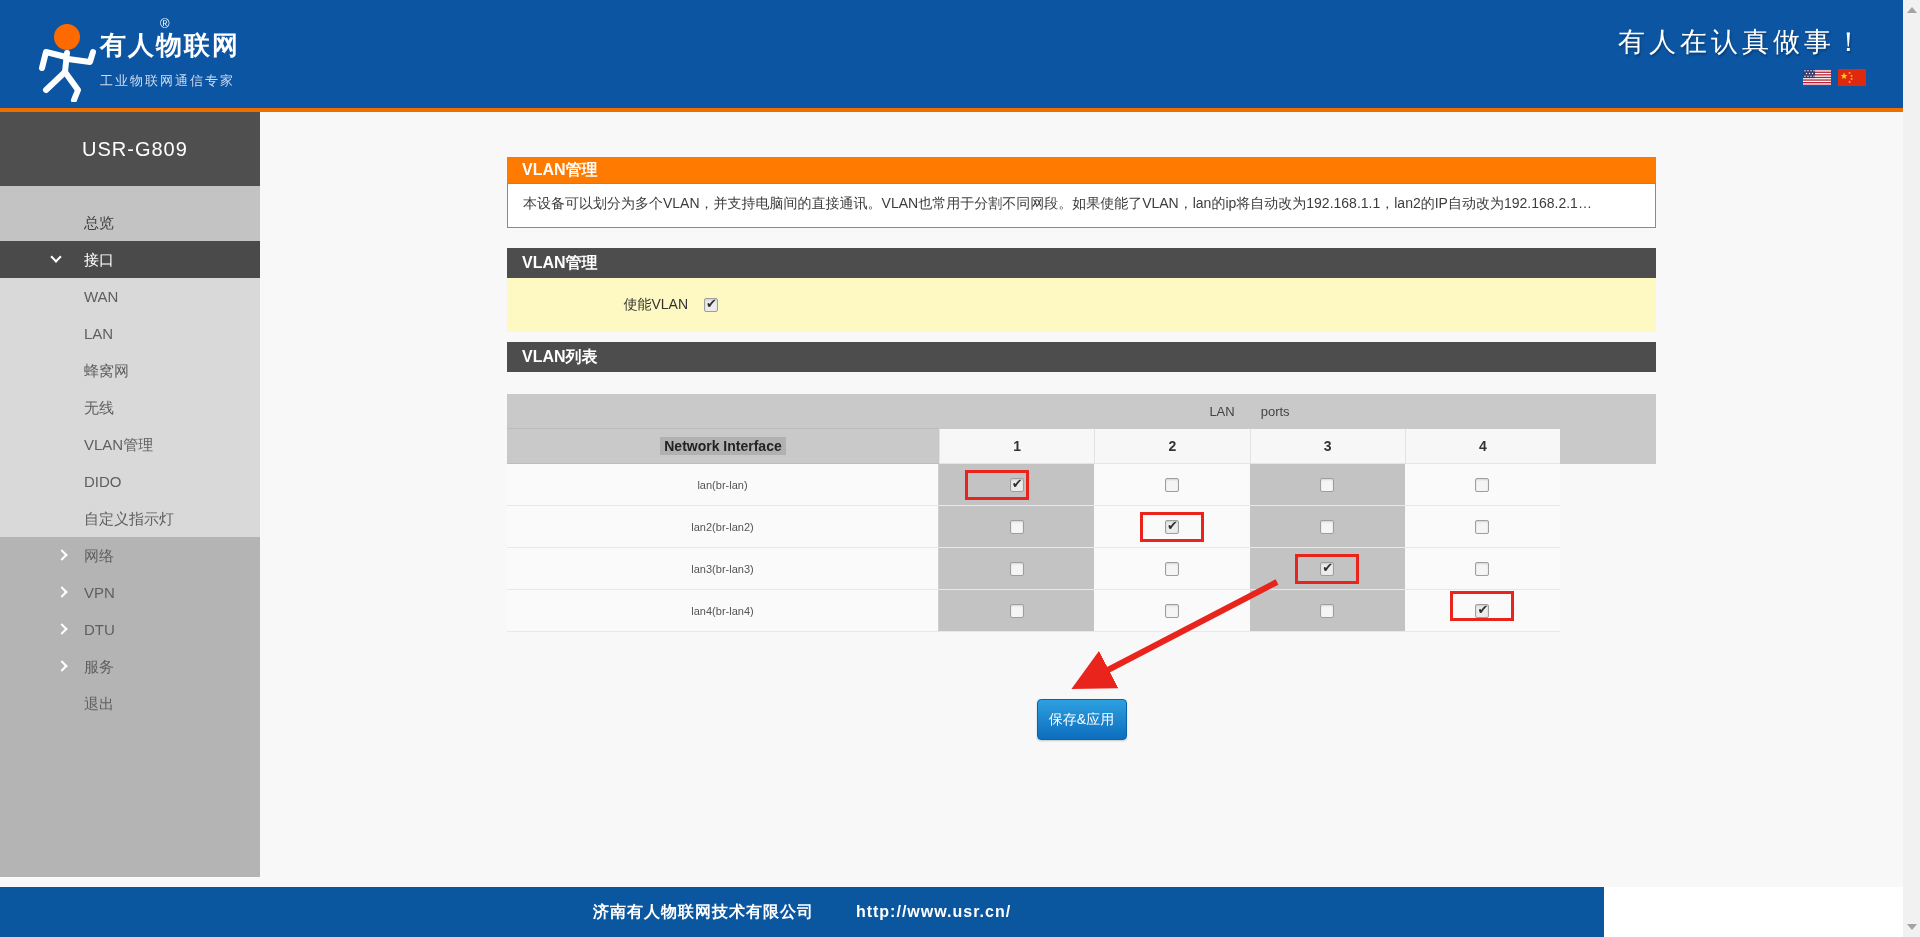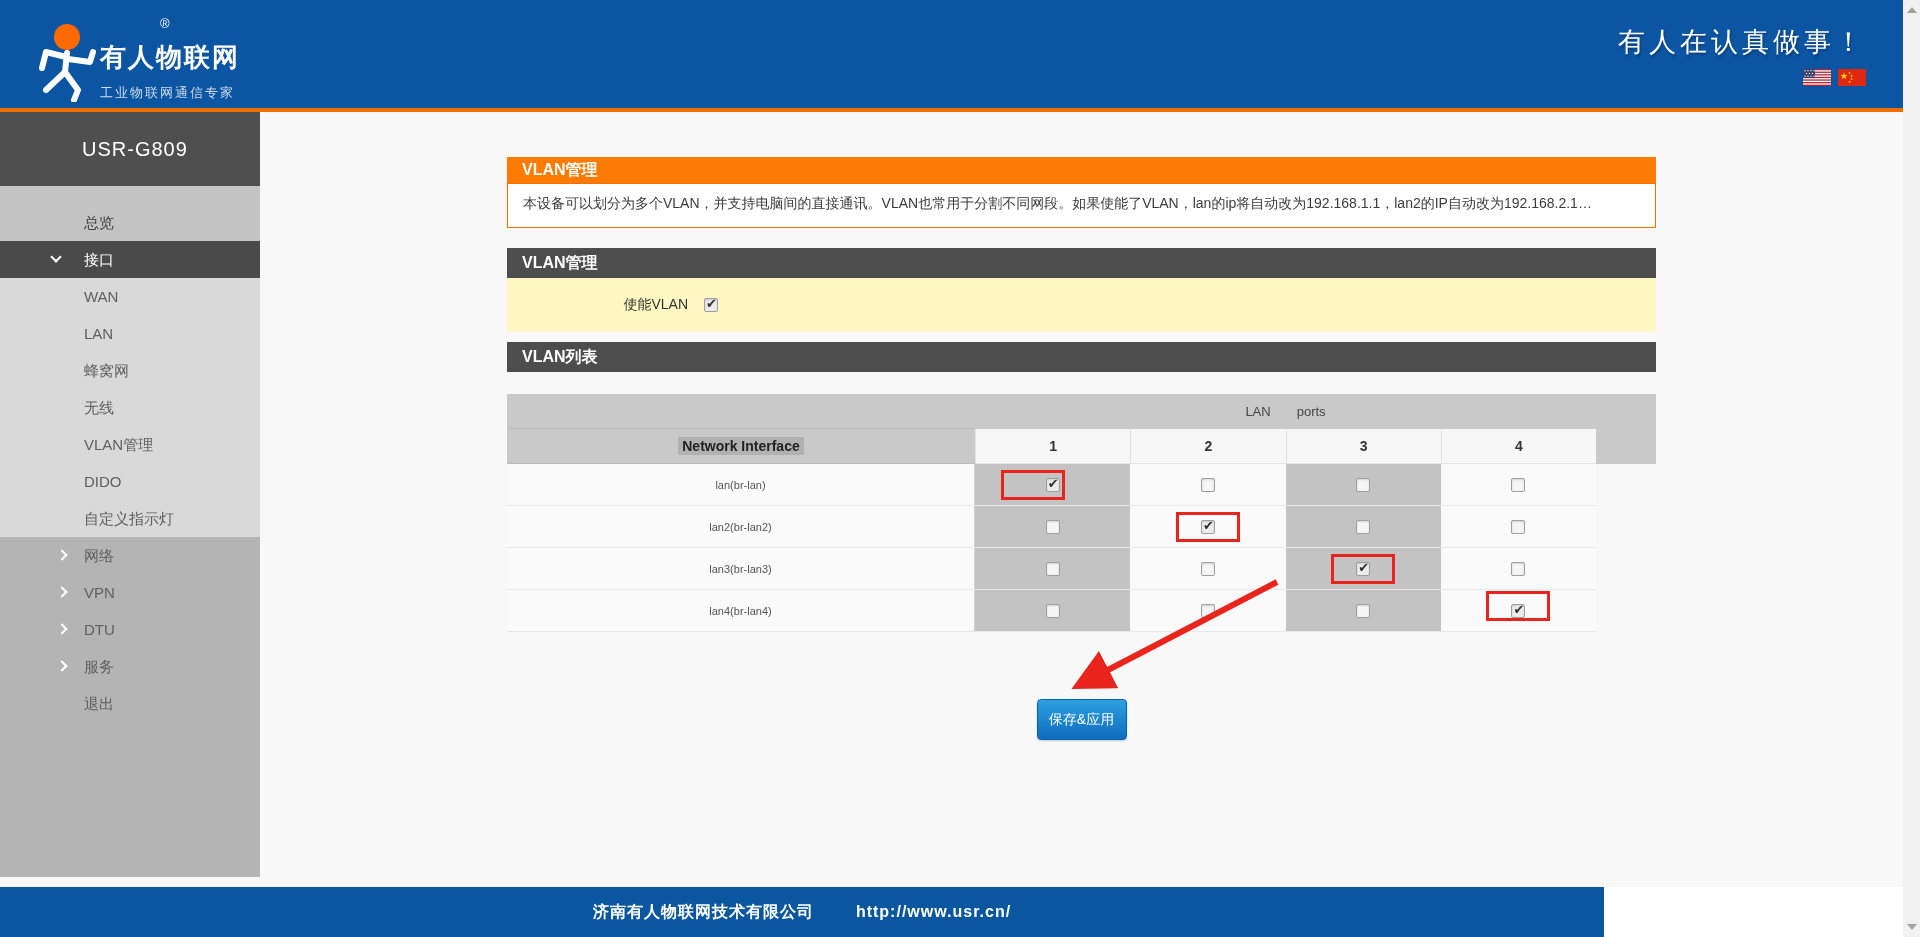--- a/index.html
+++ b/index.html
@@ -4,21 +4,21 @@
 <style>
   * { margin:0; padding:0; box-sizing:border-box; }
   html,body { width:1920px; height:937px; overflow:hidden; background:#fff;
               font-family:"Liberation Sans","DejaVu Sans",sans-serif; }
 
   
   .header { position:relative; width:1920px; height:108px; background:#0b55a2; }
   .accent-strip { width:1920px; height:4px; background:#ee6f00; }
   .logo-wrap { position:absolute; left:22px; top:10px; width:90px; height:92px; }
   .reg-mark { position:absolute; left:160px; top:16px; color:#fff; font-size:13px; }
-  .brand-block { position:absolute; left:100px; top:40px; }
+  .brand-block { position:absolute; left:100px; top:28px; }
   .brand-name { color:#fff; font-size:26px; font-weight:bold; letter-spacing:2px; }
   .brand-tagline { margin-top:9px; color:#cfdcf0; font-size:13px; letter-spacing:2px; }
   .header-right { position:absolute; right:54px; top:24px; text-align:right; }
   .slogan { color:#fff; font-size:27px; letter-spacing:4px;
             text-shadow:1px 2px 2px rgba(0,0,0,0.28); }
   .flags { margin-top:9px; display:flex; justify-content:flex-end; gap:7px; }
   .flag { width:28px; height:17px; display:block; }
 
   
   .layout { display:flex; width:1920px; height:775px; background:#f8f8f8; }
@@ -60,21 +60,21 @@
         position:relative; display:inline-block; cursor:pointer; }
   .cb.checked { background:#ececec; }
   .cb.checked::after { content:"\2714"; position:absolute; left:1px; top:-3px;
                        font-size:13px; color:#2f2f2f; font-weight:bold; }
   .enable-panel .cb { margin-left:16px; }
 
   
   .vlan-table { width:1149px; }
   .trow { display:flex; }
   .cell { position:relative; }
-  .c-left { width:468px; } .c-port { width:155.25px; }
+  .c-left { width:432px; } .c-port { width:155.25px; }
   .thead-row { height:35px; background:#c9c9c9; }
   .thead-row .cell { display:flex; align-items:center; justify-content:center; }
   .ports-span { width:621px; display:flex; align-items:center; justify-content:center;
                 font-size:13px; color:#444; }
   .ports-gap { display:inline-block; width:26px; }
   .ni-text { font-size:14px; font-weight:bold; color:#222; background:#b1b1b1;
              padding:1px 4px; }
   .num-cell { background:#f7f7f7; font-size:14px; font-weight:bold; color:#333;
               border-left:1px solid #e2e2e2; border-bottom:1px solid #e4e4e4; }
   .thead-row .c-left { border-bottom:1px solid #bdbdbd; }

